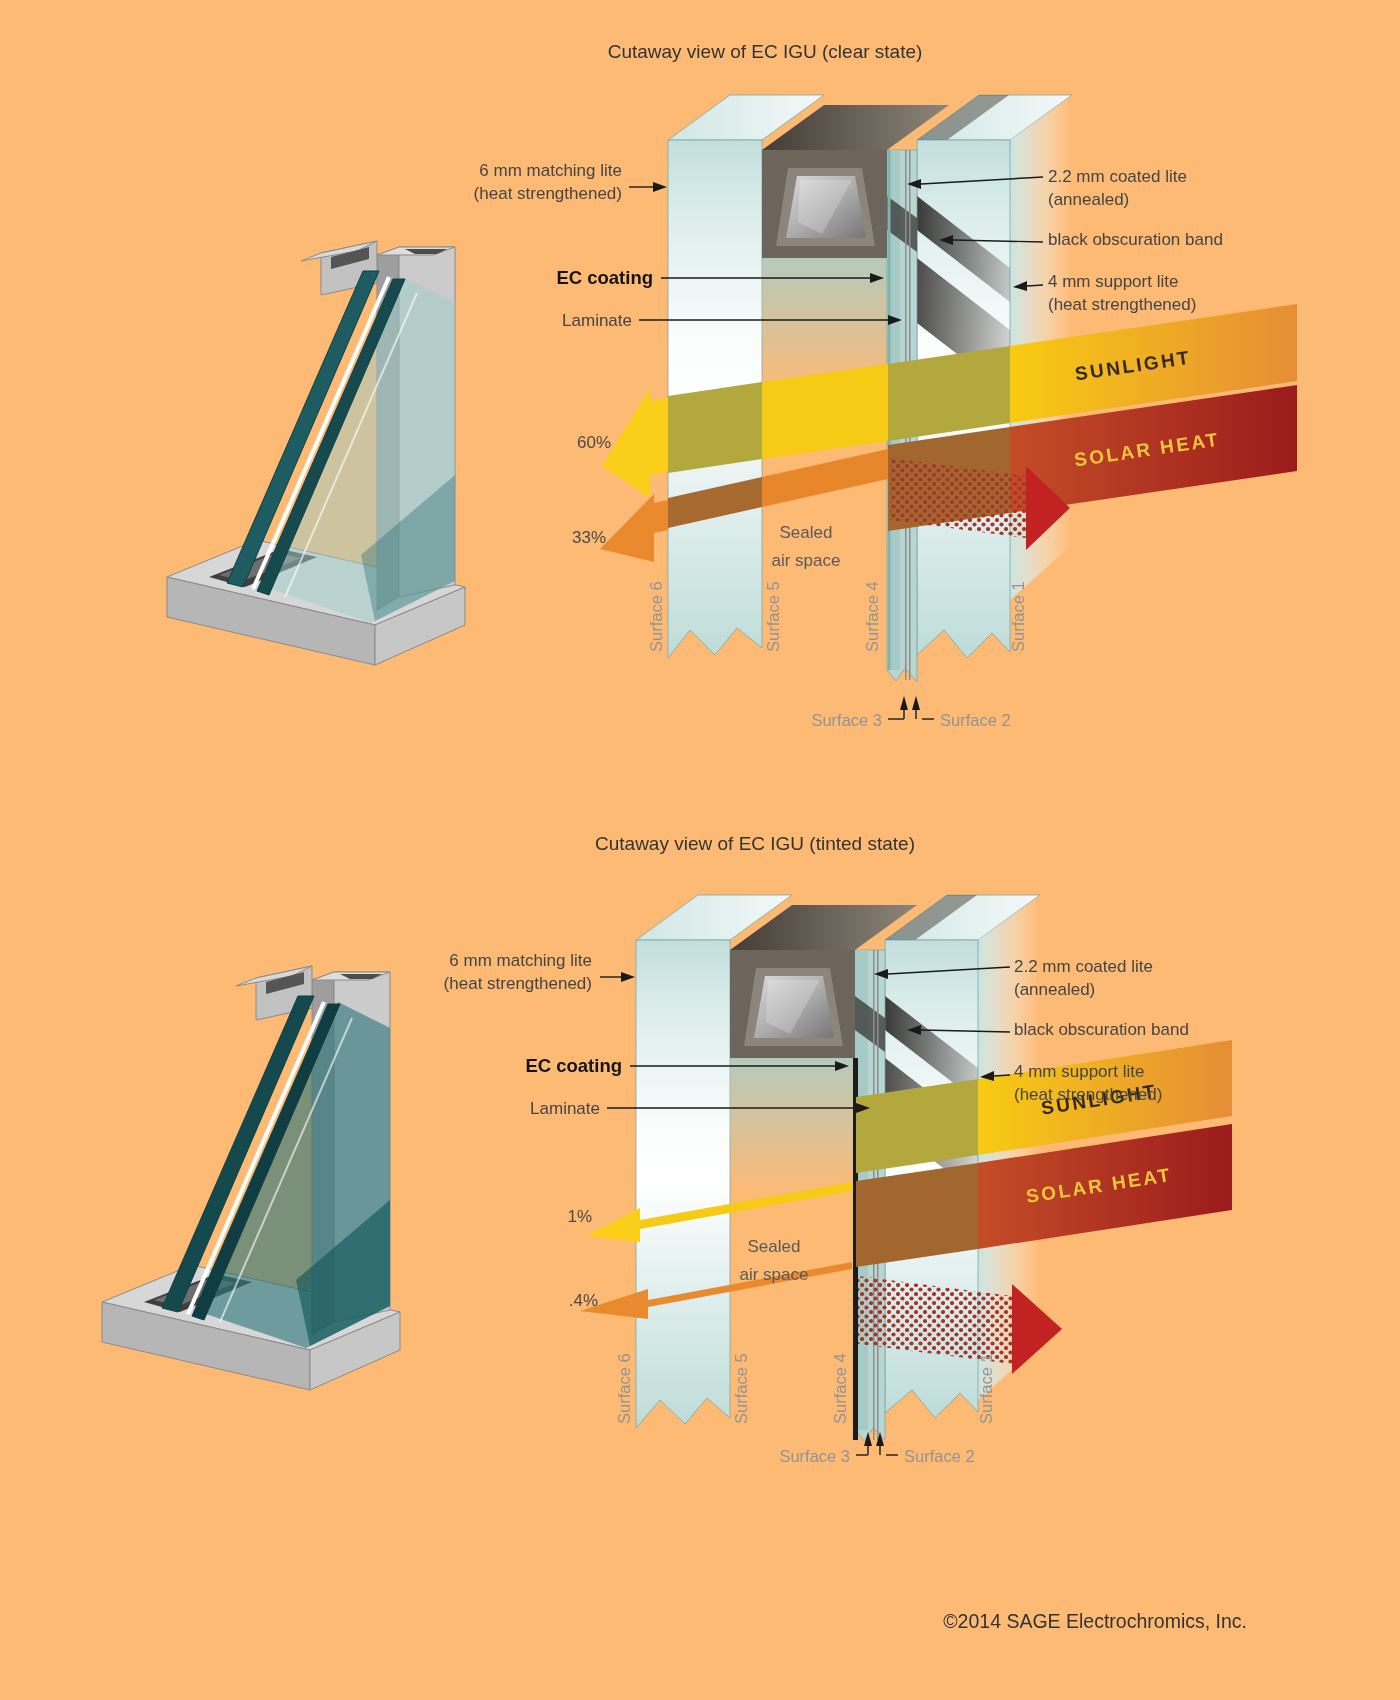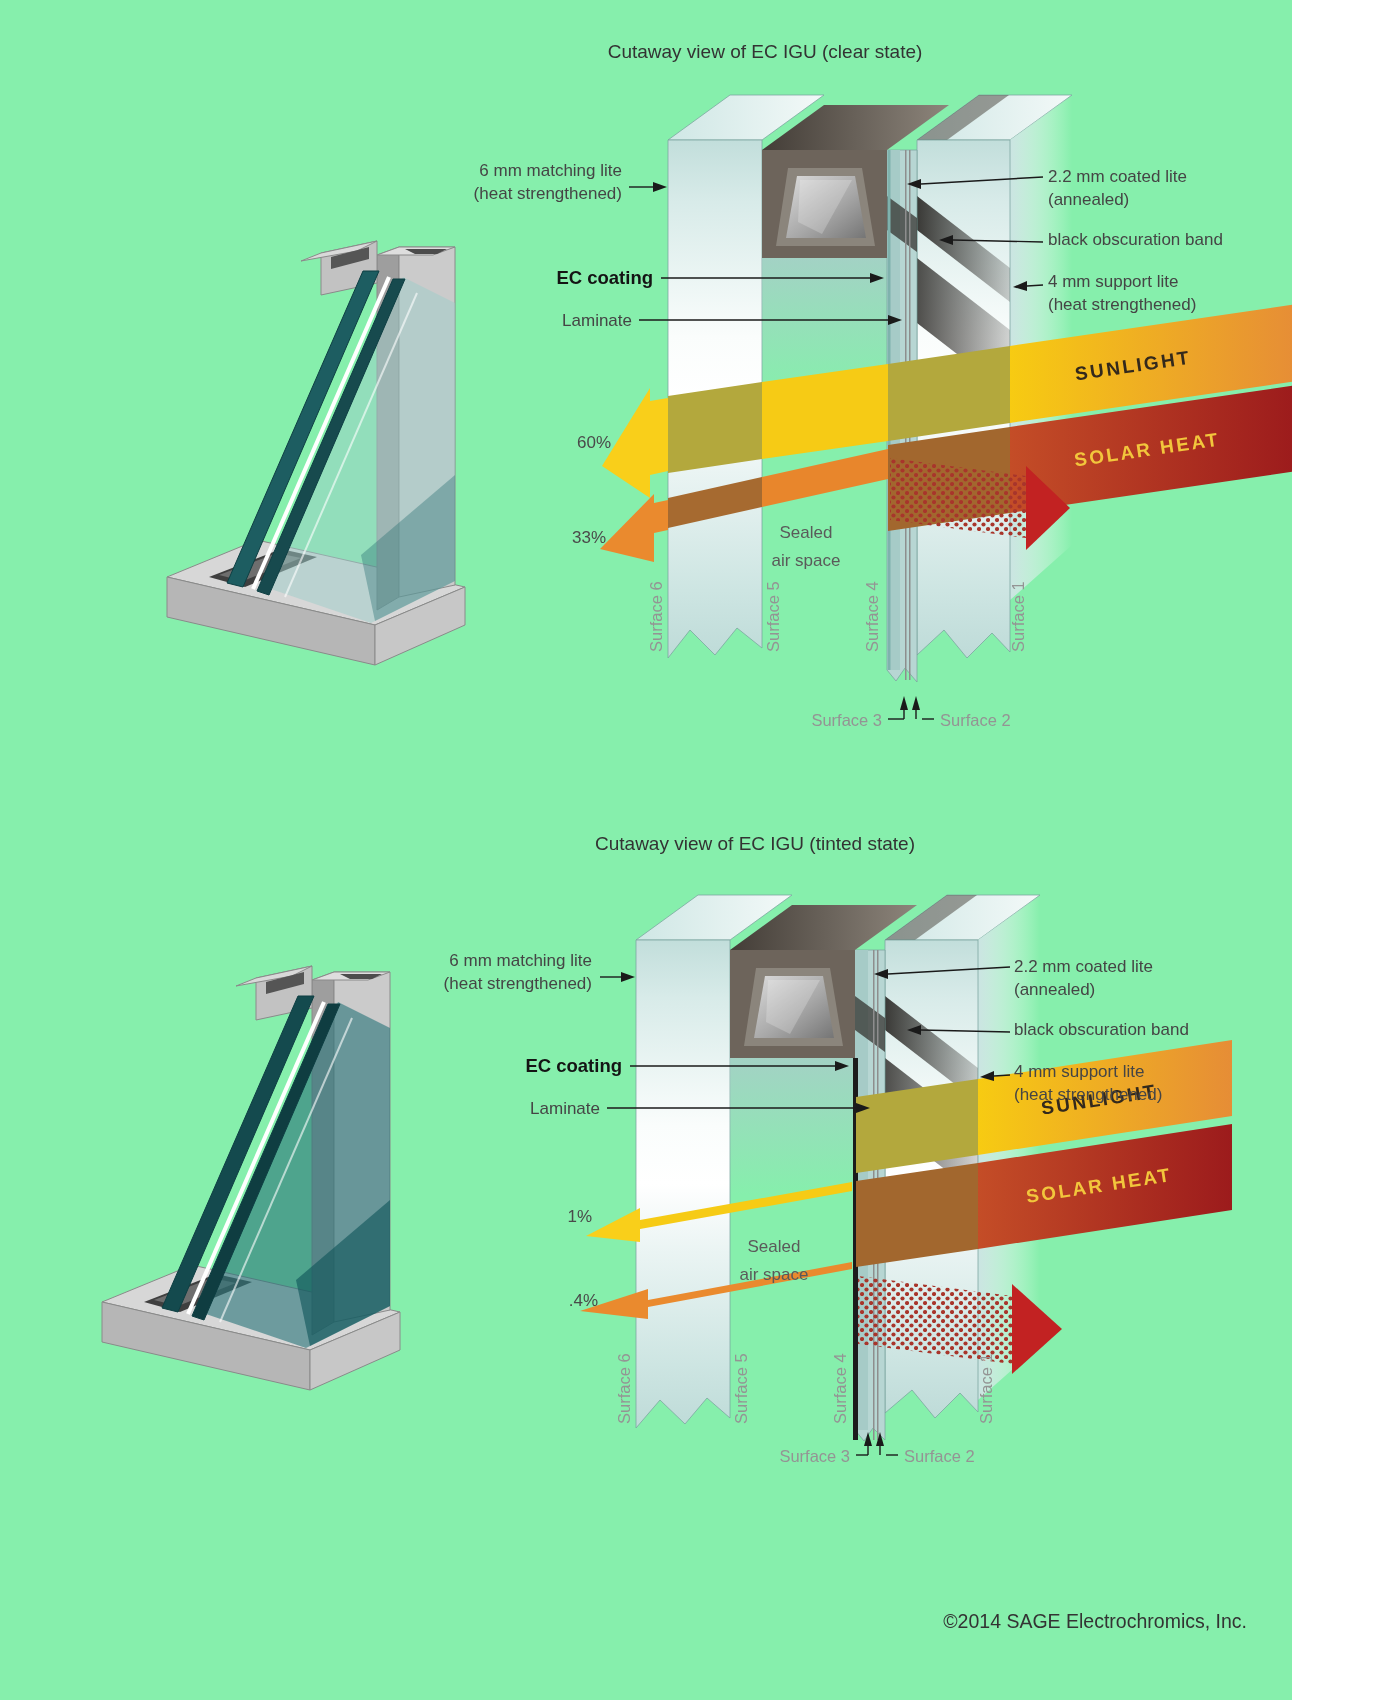--- a/index.html
+++ b/index.html
@@ -1,16 +1,16 @@
 <!DOCTYPE html>
 <html><head>
 <meta charset="utf-8">
 <style>
   html,body{margin:0;padding:0;background:#ffffff;}
-  .canvas{position:relative;width:1292px;height:1700px;background:#86efac;overflow:hidden;}
+  .canvas{position:relative;width:1400px;height:1700px;background:#fdba74;overflow:hidden;}
   svg{position:absolute;left:0;top:0;}
   svg text{font-family:"Liberation Sans","DejaVu Sans",sans-serif;fill:#454545;}
   .lbl{font-size:17px;}
   .lbl-bold{font-size:18.5px;font-weight:bold;fill:#141414;}
   .title{font-size:19px;fill:#333333;}
   .surf{font-size:16.5px;fill:#949494;}
   .pct{font-size:17px;fill:#4a4a4a;}
   .sealed{font-size:17px;fill:#5a5a5a;}
   .beamword{font-size:19px;font-weight:bold;letter-spacing:2.5px;fill:#33291c;}
   .beamword-heat{fill:#f2c63c;}

